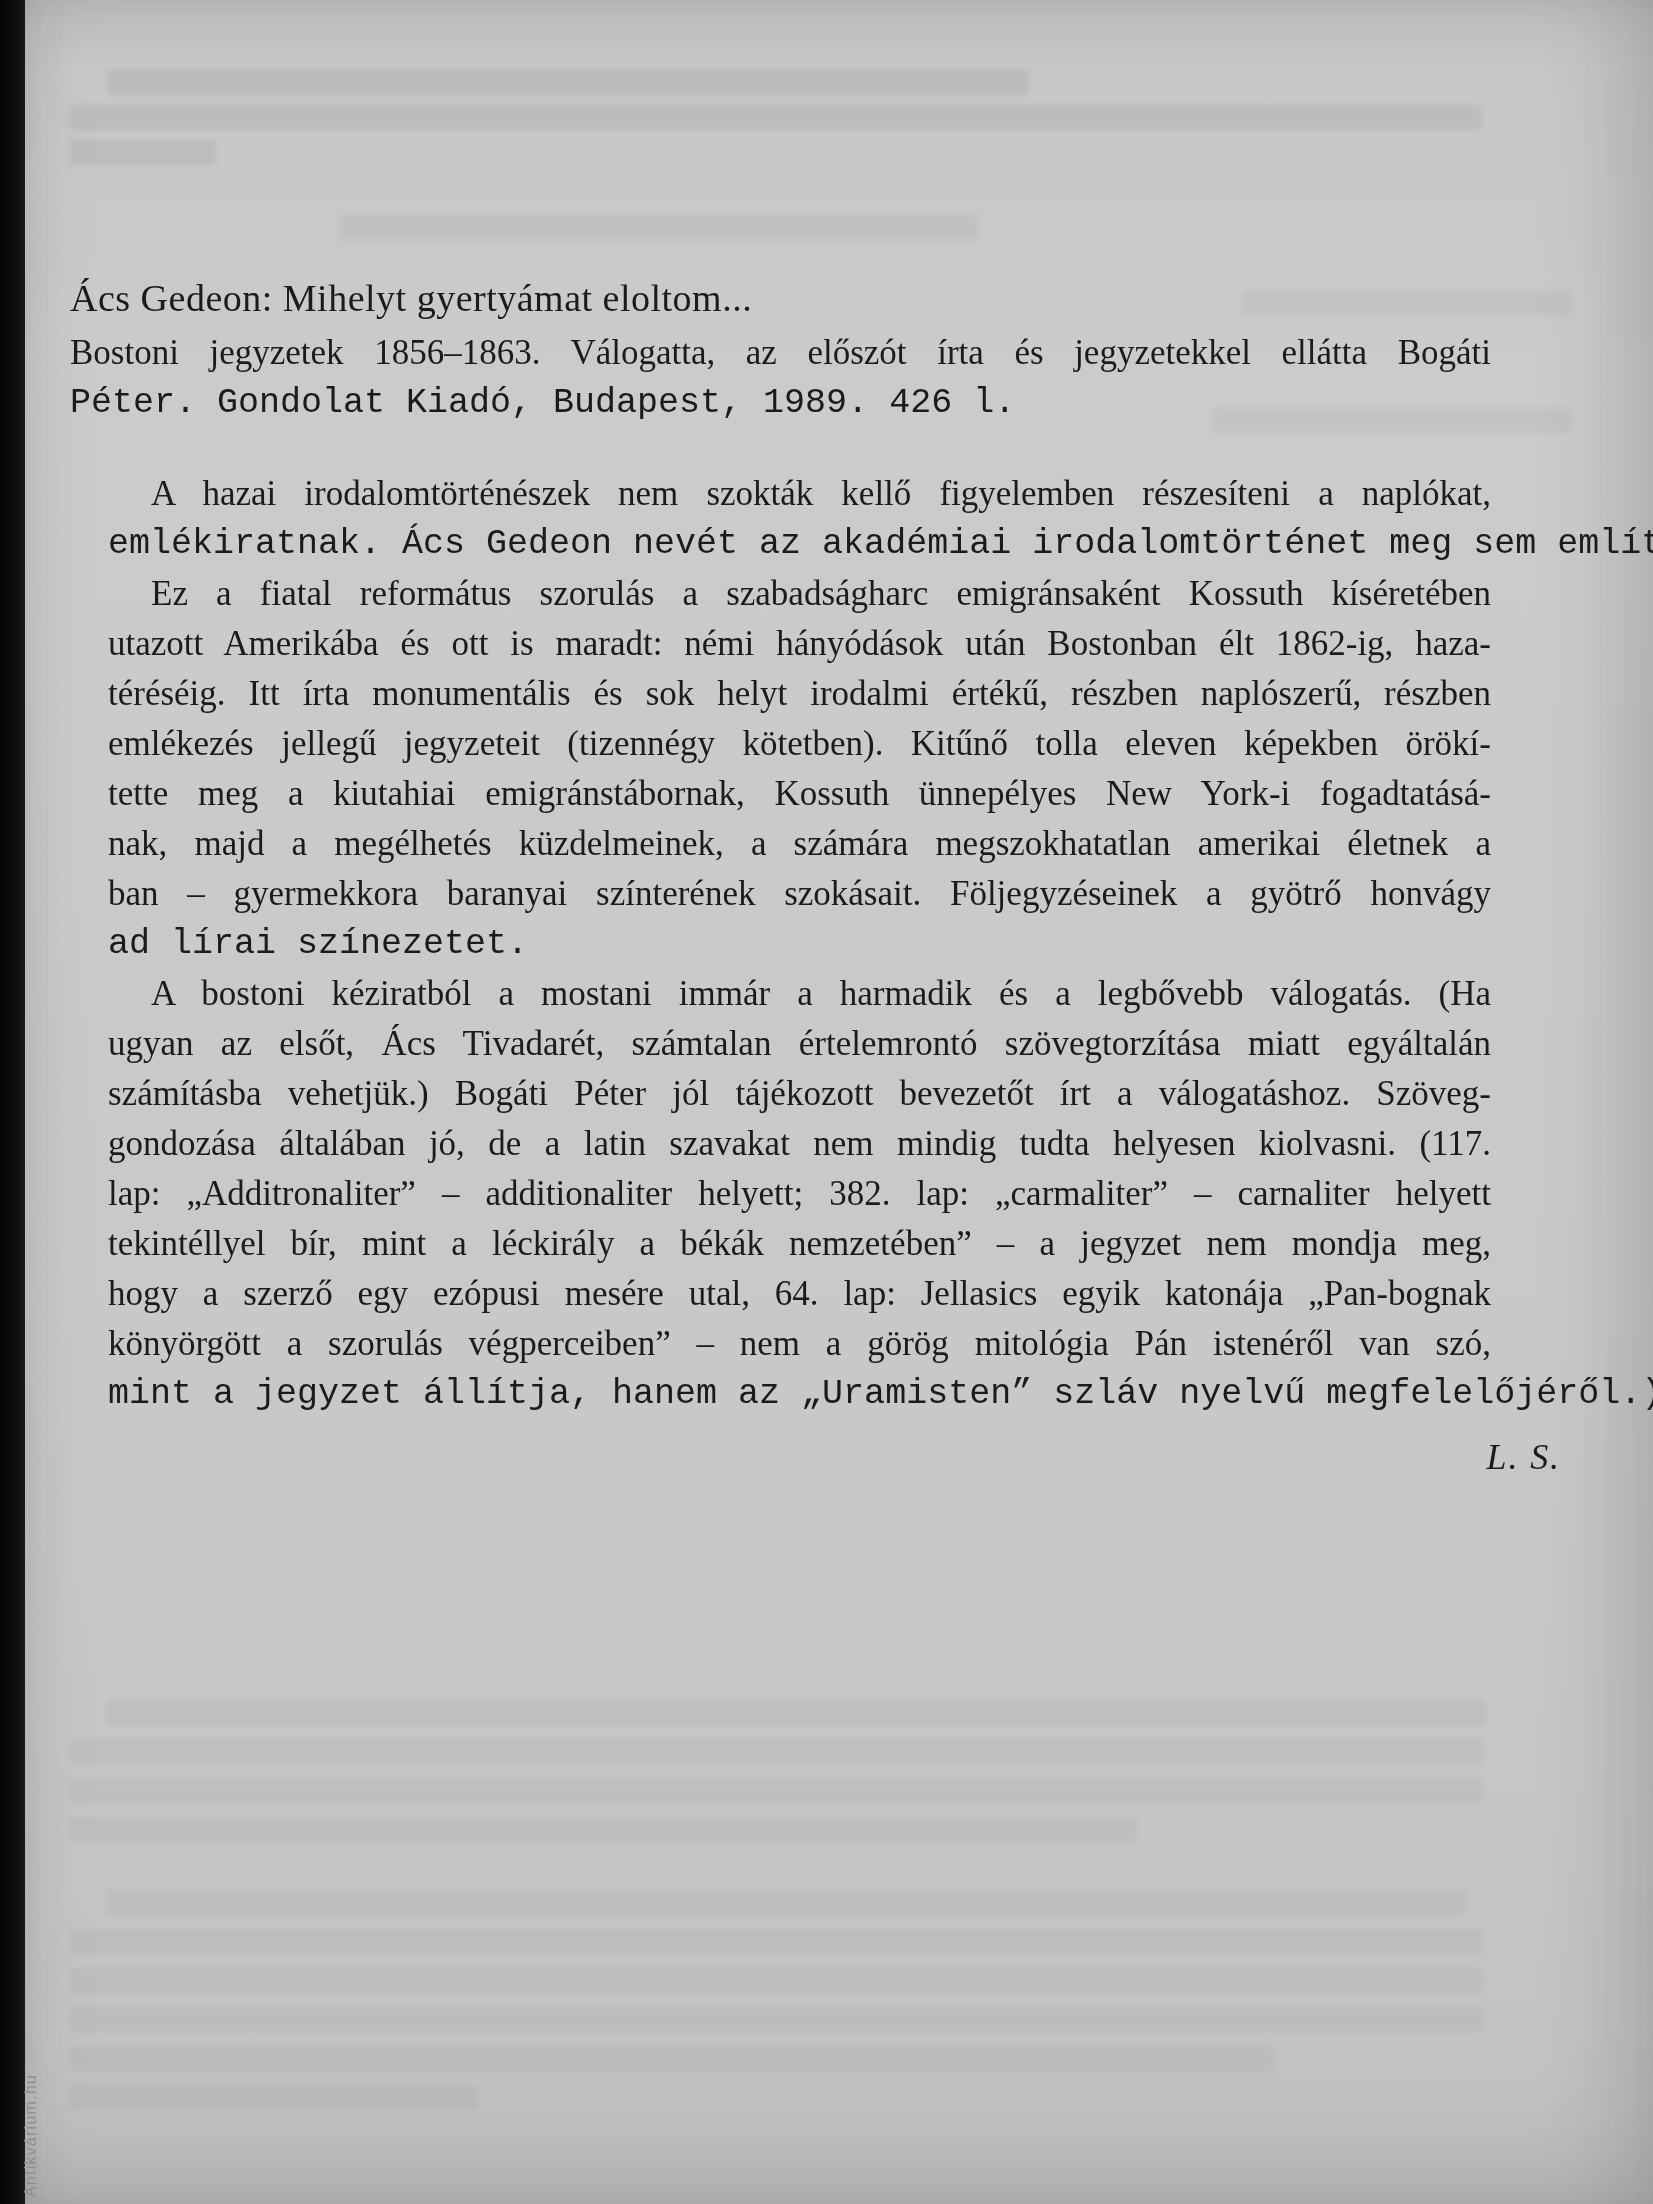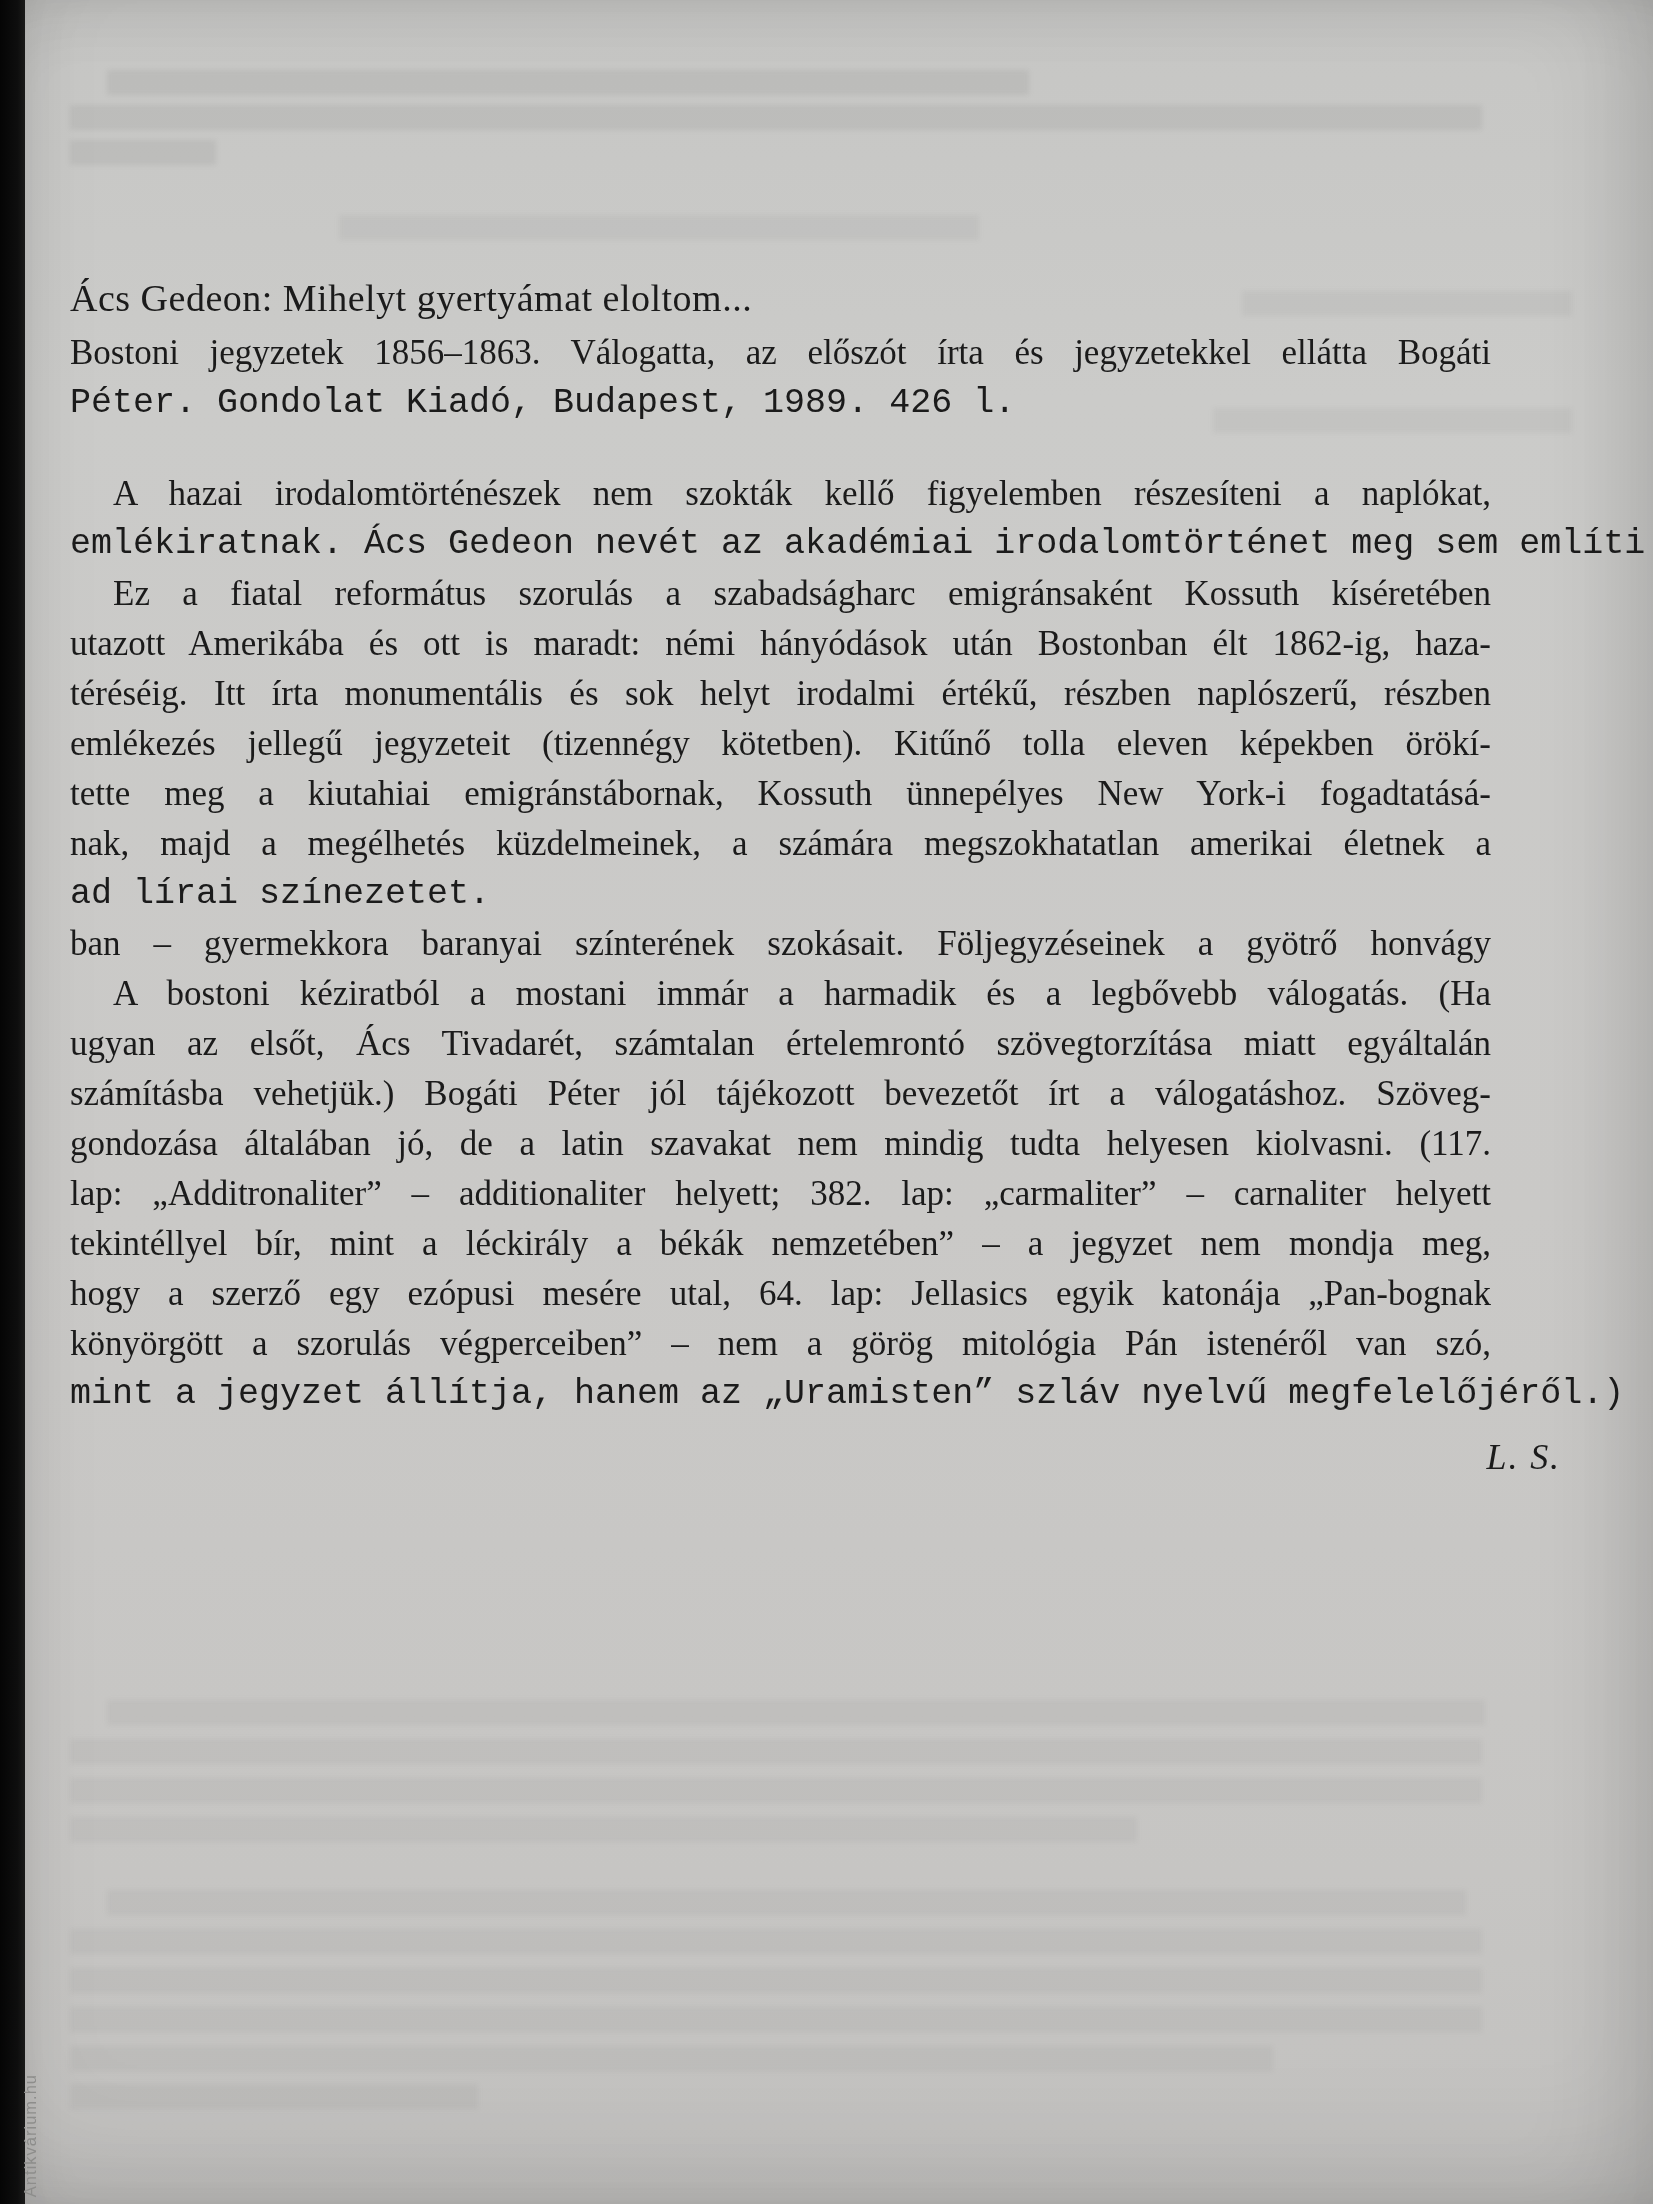--- a/index.html
+++ b/index.html
@@ -57,21 +57,21 @@
   }
   .line {
     font-size: 35px;
     line-height: 50px;
     white-space: nowrap;
     text-align: justify;
     text-align-last: justify;
   }
   .line.para-end { text-align-last: left; font-family: Liberation Mono, monospace; }
   .line.indent { text-indent: 43px; }
-  #paras { margin-top: 41px; }
+  #paras { margin-top: 41px; margin-left: 38px; }
   .signature {
     margin-top: 13.6px;
     margin-right: -70px;
     text-align: right;
     font-style: italic;
     font-size: 36px;
     line-height: 50px;
     letter-spacing: 1.9px;
   }
 
@@ -129,22 +129,22 @@
     </div>
   <div id="paras">
       <div class="line indent">A hazai irodalomtörténészek nem szokták kellő figyelemben részesíteni a naplókat,</div>
       <div class="line para-end">emlékiratnak. Ács Gedeon nevét az akadémiai irodalomtörténet meg sem említi.</div>
       <div class="line indent">Ez a fiatal református szorulás a szabadságharc emigránsaként Kossuth kíséretében</div>
       <div class="line">utazott Amerikába és ott is maradt: némi hányódások után Bostonban élt 1862-ig, haza-</div>
       <div class="line">téréséig. Itt írta monumentális és sok helyt irodalmi értékű, részben naplószerű, részben</div>
       <div class="line">emlékezés jellegű jegyzeteit (tizennégy kötetben). Kitűnő tolla eleven képekben örökí-</div>
       <div class="line">tette meg a kiutahiai emigránstábornak, Kossuth ünnepélyes New York-i fogadtatásá-</div>
       <div class="line">nak, majd a megélhetés küzdelmeinek, a számára megszokhatatlan amerikai életnek a</div>
+      <div class="line">ban – gyermekkora baranyai színterének szokásait. Följegyzéseinek a gyötrő honvágy</div>
       <div class="line para-end">ad lírai színezetet.</div>
-      <div class="line">ban – gyermekkora baranyai színterének szokásait. Följegyzéseinek a gyötrő honvágy</div>
       <div class="line indent">A bostoni kéziratból a mostani immár a harmadik és a legbővebb válogatás. (Ha</div>
       <div class="line">ugyan az elsőt, Ács Tivadarét, számtalan értelemrontó szövegtorzítása miatt egyáltalán</div>
       <div class="line">számításba vehetjük.) Bogáti Péter jól tájékozott bevezetőt írt a válogatáshoz. Szöveg-</div>
       <div class="line">gondozása általában jó, de a latin szavakat nem mindig tudta helyesen kiolvasni. (117.</div>
       <div class="line">lap: „Additronaliter” – additionaliter helyett; 382. lap: „carmaliter” – carnaliter helyett</div>
       <div class="line">tekintéllyel bír, mint a léckirály a békák nemzetében” – a jegyzet nem mondja meg,</div>
       <div class="line">hogy a szerző egy ezópusi mesére utal, 64. lap: Jellasics egyik katonája „Pan-bognak</div>
       <div class="line">könyörgött a szorulás végperceiben” – nem a görög mitológia Pán istenéről van szó,</div>
       <div class="line para-end">mint a jegyzet állítja, hanem az „Uramisten” szláv nyelvű megfelelőjéről.)</div>
     </div>

